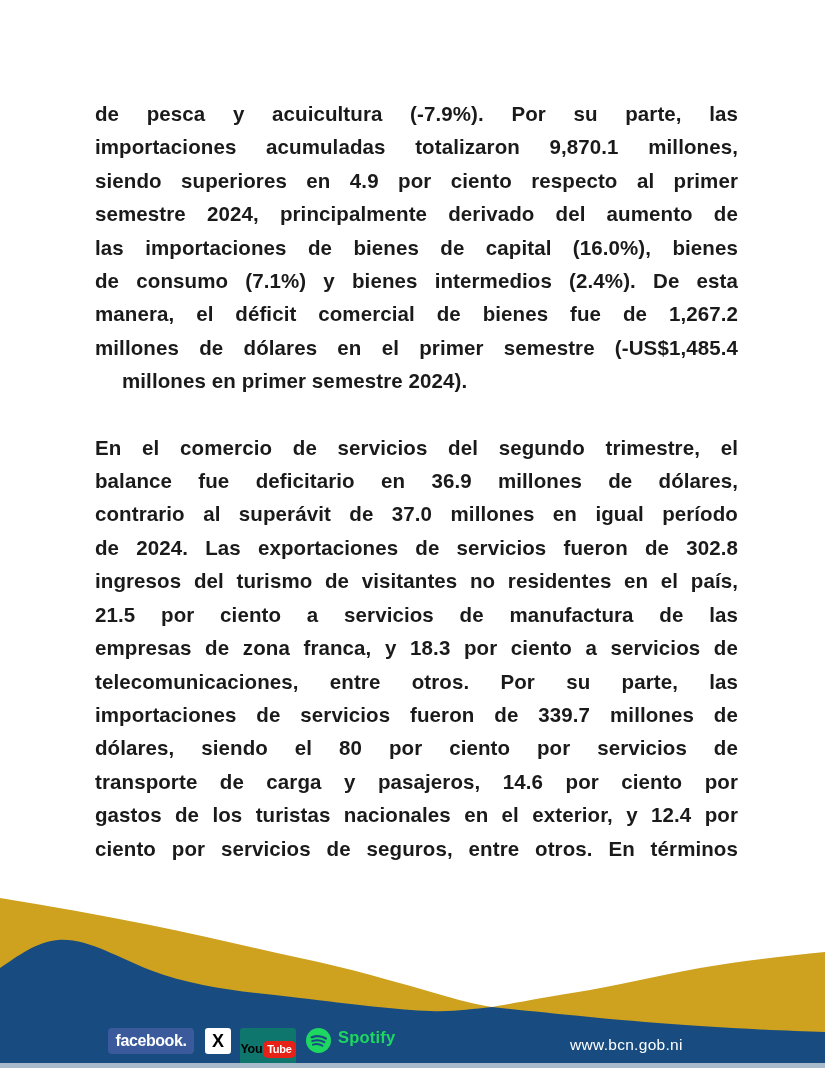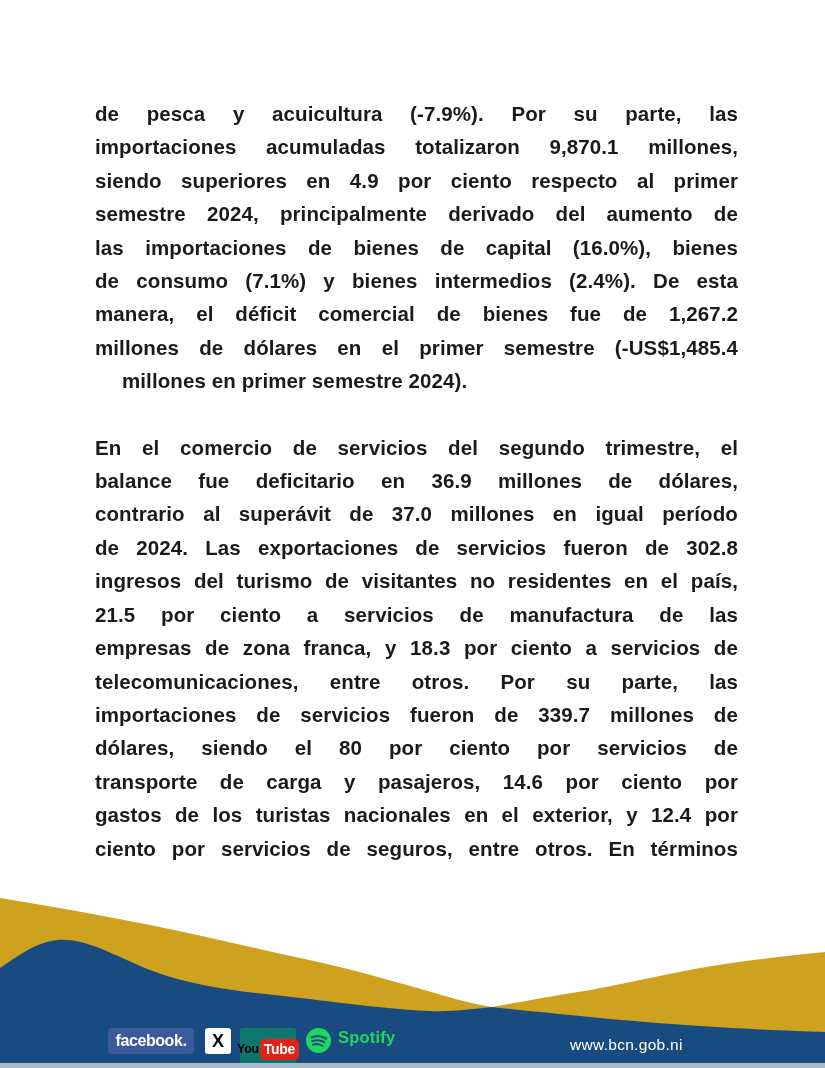--- a/index.html
+++ b/index.html
@@ -31,21 +31,21 @@
   }
   .x-badge{
     left:205px;top:2px;width:26px;height:26px;background:#ffffff;border-radius:3px;
     color:#000000;font-weight:900;font-size:18px;
   }
   .yt-badge{
     left:240px;top:2px;width:56px;height:42px;background:#0f766e;border-radius:3px;gap:1px;
   }
   .yt-you{color:#000000;font-weight:800;font-size:12.5px;letter-spacing:-0.3px;}
   .yt-tube{
-    background:#e62117;color:#ffffff;font-weight:800;font-size:14px;
+    background:#e62117;color:#ffffff;font-weight:800;font-size:11px;
     padding:2px 4px 3px 4px;border-radius:5px;letter-spacing:-0.3px;
   }
   .spotify-badge{left:306px;top:2px;height:26px;display:flex;align-items:flex-start;gap:7px;position:absolute;}
   .spotify-circle{width:25px;height:25px;display:block;}
   .spotify-label{color:#1ed760;font-weight:bold;font-size:16.5px;letter-spacing:0.2px;}
 
   .website{
     position:absolute;left:570px;top:1036px;width:160px;
     color:#ffffff;font-size:15.5px;font-weight:normal;letter-spacing:0.3px;
   }

